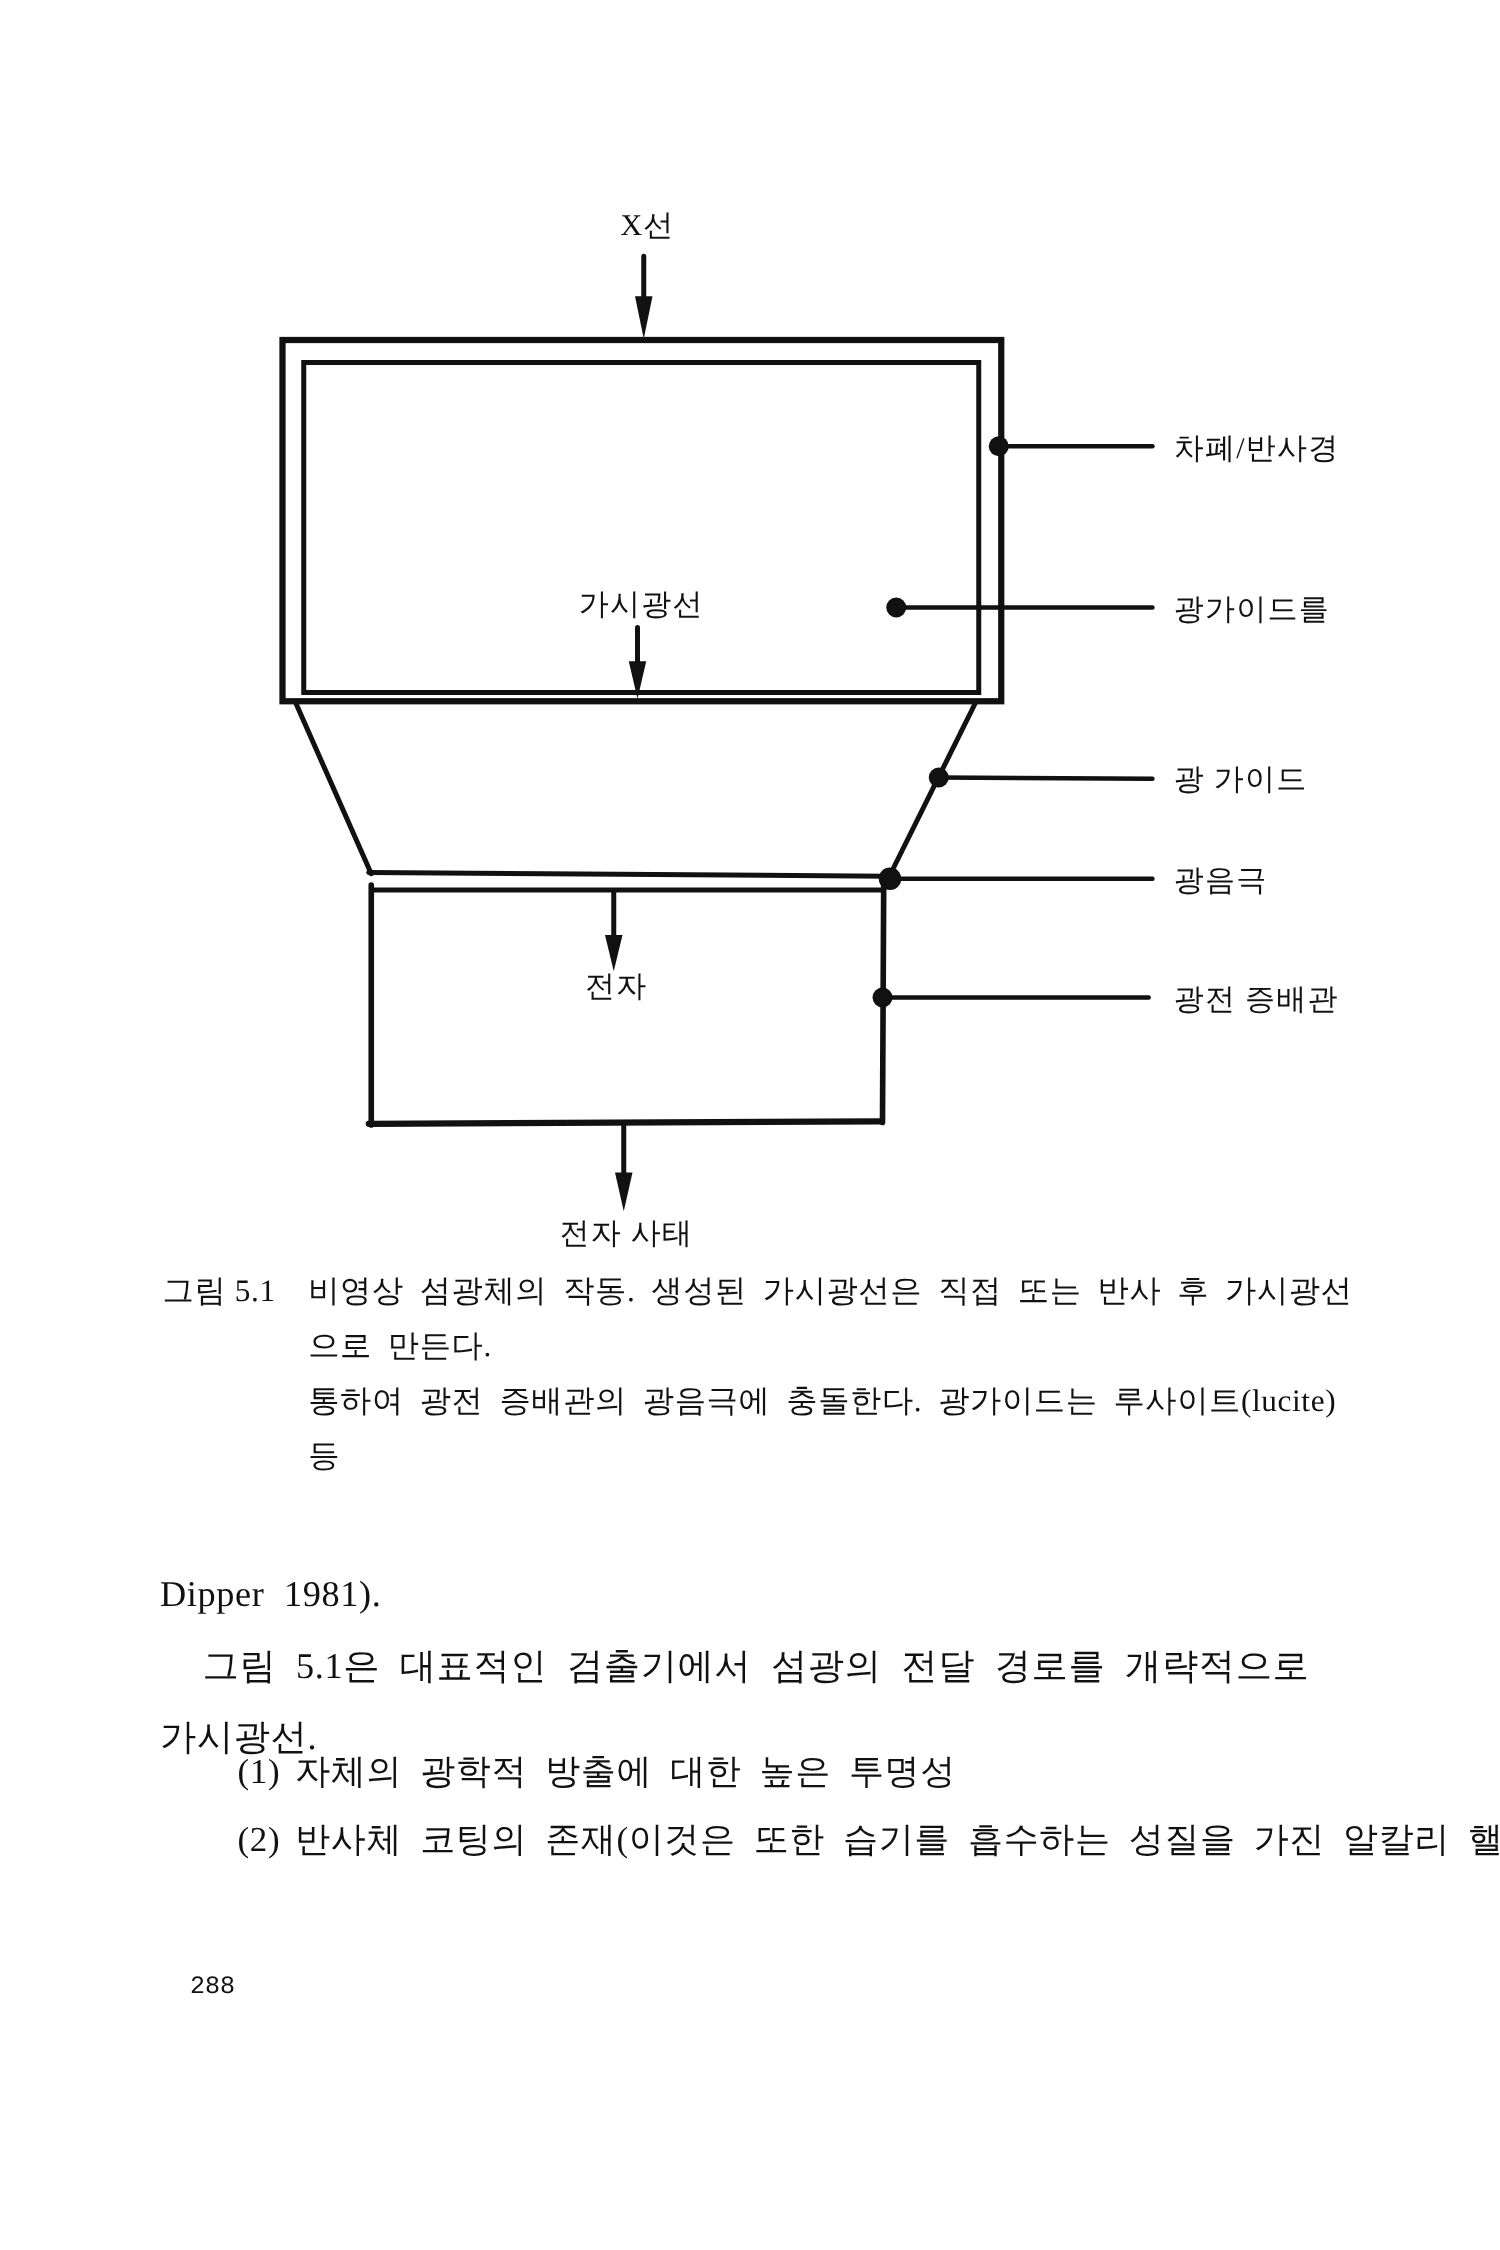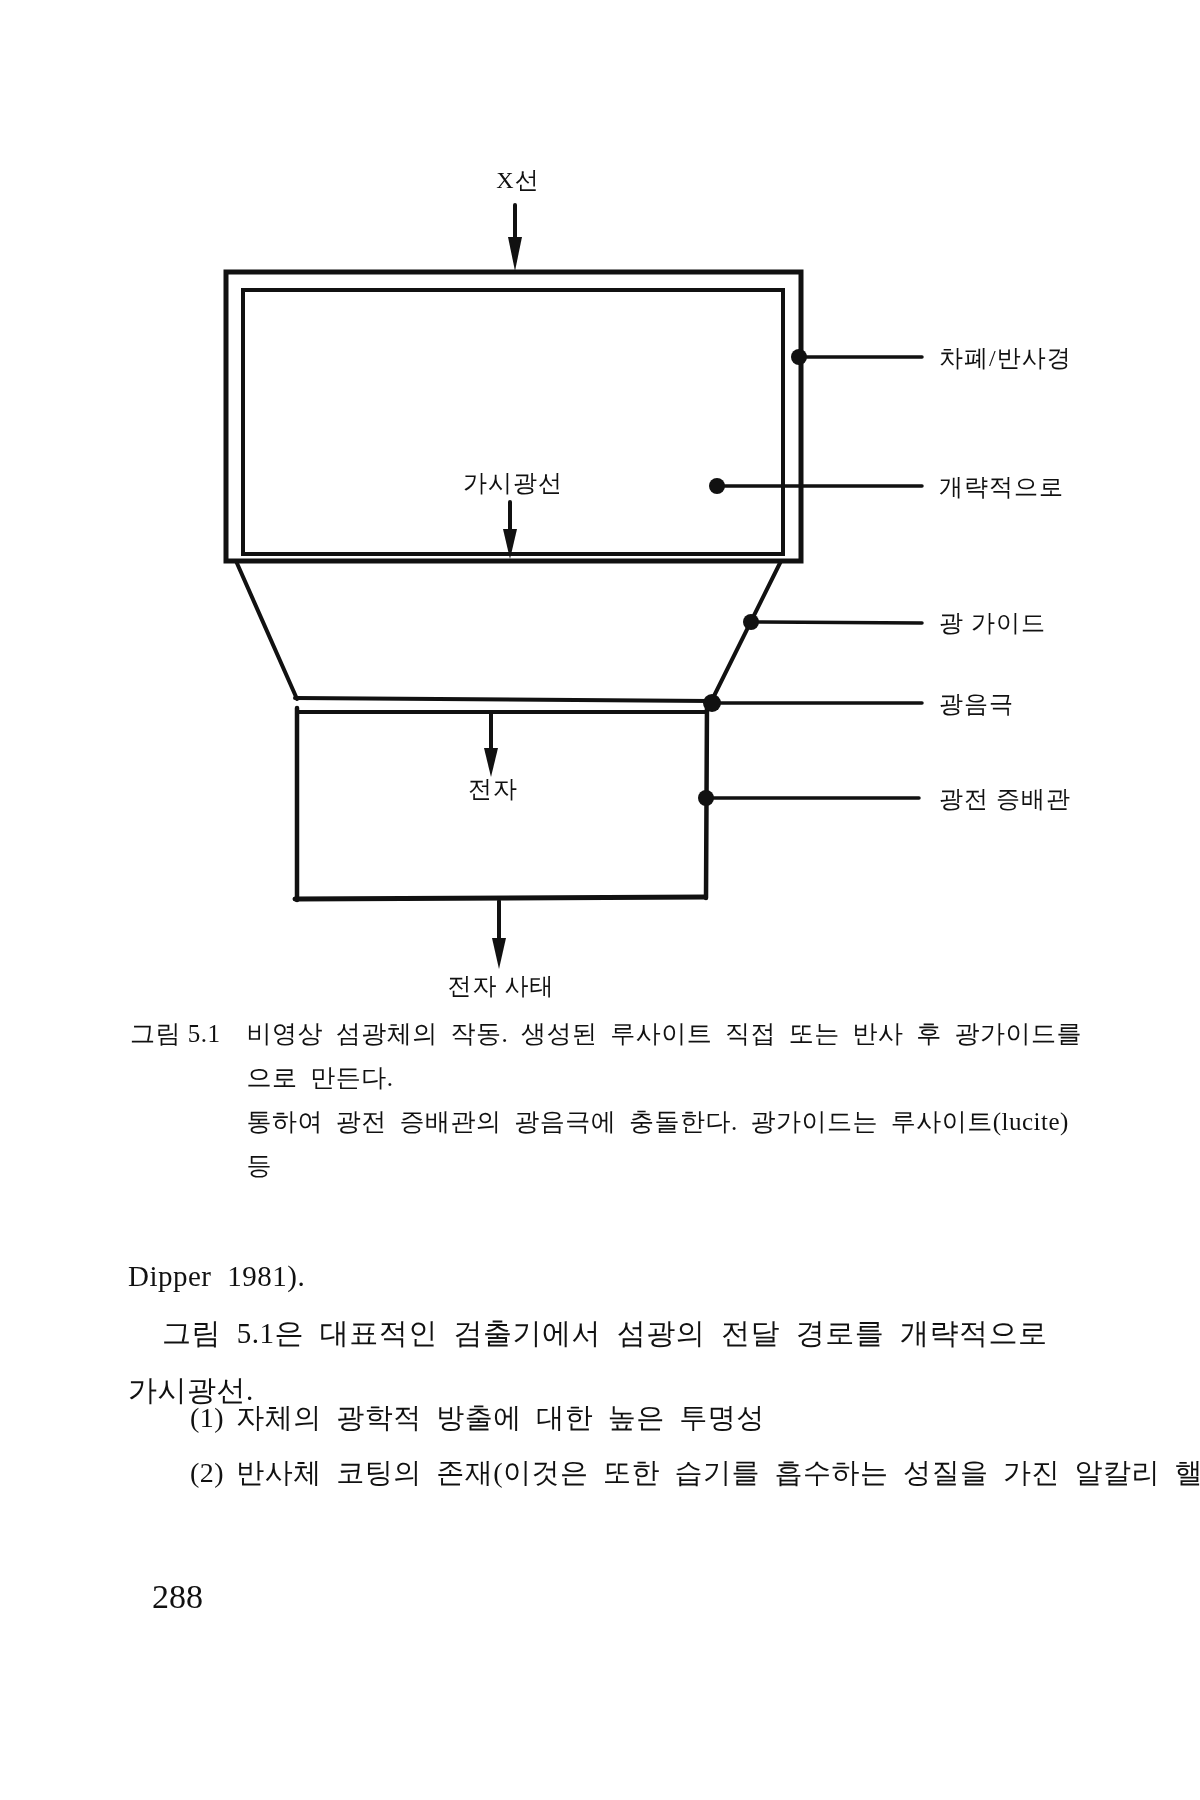--- a/index.html
+++ b/index.html
@@ -57,22 +57,22 @@
     letter-spacing: 0.5px;
     word-spacing: 7px;
   }
   .list .item { white-space: nowrap; }
   .list .marker { margin-right: 12px; }
   .list .cont { padding-left: 52px; }
   .pageno {
     position: absolute;
     left: 152px;
     top: 1578px;
-    font-size: 34px;
-    font-family: Liberation Serif, serif;
+    font-size: 20px;
+    font-family: Liberation Mono, monospace;
   }
 </style>
 </head>
 <body>
 
 <div class="page">
 
   <div class="diagram">
     <svg width="1200" height="1005" viewBox="0 0 1200 1005">
       <g fill="none" stroke="#111" stroke-linecap="round">
@@ -118,30 +118,30 @@
         <circle cx="683" cy="703" r="9"></circle>
         <circle cx="677" cy="798" r="8"></circle>
       </g>
     </svg>
 
     <div class="dlabel center" style="left:489px; top:180px;">X선</div>
     <div class="dlabel center" style="left:484px; top:483px;">가시광선</div>
     <div class="dlabel center" style="left:464px; top:789px;">전자</div>
     <div class="dlabel center" style="left:472px; top:986px;">전자 사태</div>
     <div class="dlabel leftanchor" style="left:910px; top:358px;">차폐/반사경</div>
-    <div class="dlabel leftanchor" style="left:910px; top:487px;">개략적으로</div>
+    <div class="dlabel leftanchor" style="left:910px; top:487px;">광가이드를</div>
     <div class="dlabel leftanchor" style="left:910px; top:623px;">광 가이드</div>
     <div class="dlabel leftanchor" style="left:910px; top:704px;">광음극</div>
     <div class="dlabel leftanchor" style="left:910px; top:799px;">광전 증배관</div>
   </div>
 
   <div class="caption">
     <div class="tag">그림 5.1</div>
     <div class="cap-lines">
-      <div>비영상 섬광체의 작동. 생성된 루사이트 직접 또는 반사 후 광가이드를</div>
+      <div>비영상 섬광체의 작동. 생성된 가시광선은 직접 또는 반사 후 가시광선</div>
       <div>으로 만든다.</div>
       <div>통하여 광전 증배관의 광음극에 충돌한다. 광가이드는 루사이트(lucite) 등</div>
     </div>
   </div>
 
   <div class="bodytext">
     <div>Dipper 1981).</div>
     <div class="indent">그림 5.1은 대표적인 검출기에서 섬광의 전달 경로를 개략적으로</div>
     <div>가시광선.</div>
   </div>

